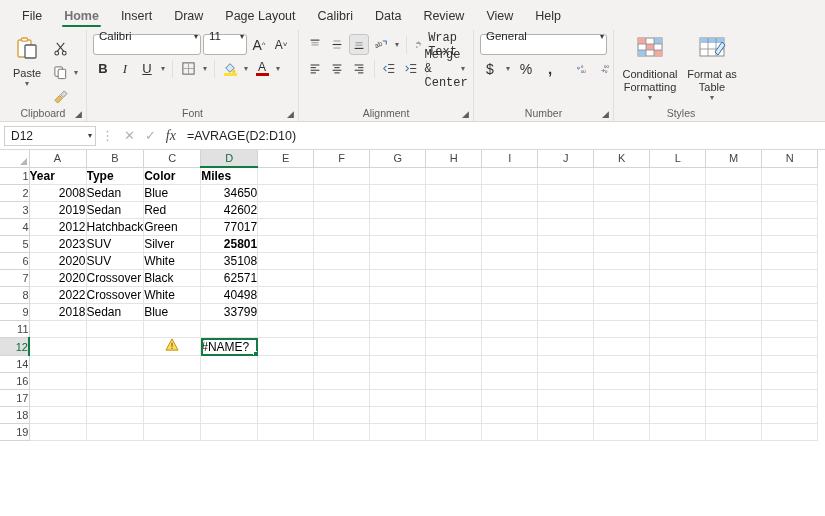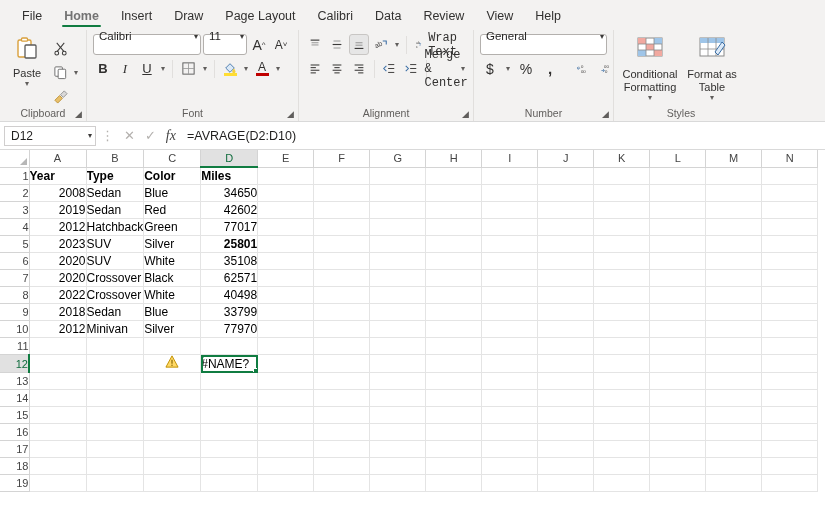--- a/index.html
+++ b/index.html
@@ -747,37 +747,20 @@
           <td class="cell" style="width: 56px;"></td>
           <td class="cell" style="width: 56px;"></td>
           <td class="cell" style="width: 56px;"></td>
           <td class="cell" style="width: 56px;"></td>
           <td class="cell" style="width: 56px;"></td>
           <td class="cell" style="width: 56px;"></td>
           <td class="cell" style="width: 56px;"></td>
           <td class="cell" style="width: 56px;"></td>
         </tr>
         <tr>
-          <td class="rowhead"><span>10</span></td>
-          <td class="cell num" style="width: 57px;"><span>2012</span></td>
-          <td class="cell" style="width: 57px;"><span>Minivan</span></td>
-          <td class="cell" style="width: 57px;"><span>Silver</span></td>
-          <td class="cell num" style="width: 57px;"><span>77970</span></td>
-          <td class="cell" style="width: 56px;"></td>
-          <td class="cell" style="width: 56px;"></td>
-          <td class="cell" style="width: 56px;"></td>
-          <td class="cell" style="width: 56px;"></td>
-          <td class="cell" style="width: 56px;"></td>
-          <td class="cell" style="width: 56px;"></td>
-          <td class="cell" style="width: 56px;"></td>
-          <td class="cell" style="width: 56px;"></td>
-          <td class="cell" style="width: 56px;"></td>
-          <td class="cell" style="width: 56px;"></td>
-        </tr>
-        <tr>
           <td class="rowhead"><span>11</span></td>
           <td class="cell" style="width: 57px;"></td>
           <td class="cell" style="width: 57px;"></td>
           <td class="cell" style="width: 57px;"></td>
           <td class="cell" style="width: 57px;"></td>
           <td class="cell" style="width: 56px;"></td>
           <td class="cell" style="width: 56px;"></td>
           <td class="cell" style="width: 56px;"></td>
           <td class="cell" style="width: 56px;"></td>
           <td class="cell" style="width: 56px;"></td>
@@ -804,55 +787,21 @@
           <td class="cell" style="width: 56px;"></td>
           <td class="cell" style="width: 56px;"></td>
           <td class="cell" style="width: 56px;"></td>
           <td class="cell" style="width: 56px;"></td>
           <td class="cell" style="width: 56px;"></td>
           <td class="cell" style="width: 56px;"></td>
           <td class="cell" style="width: 56px;"></td>
           <td class="cell" style="width: 56px;"></td>
         </tr>
         <tr>
-          <td class="rowhead"><span>13</span></td>
-          <td class="cell" style="width: 57px;"></td>
-          <td class="cell" style="width: 57px;"></td>
-          <td class="cell" style="width: 57px;"></td>
-          <td class="cell" style="width: 57px;"></td>
-          <td class="cell" style="width: 56px;"></td>
-          <td class="cell" style="width: 56px;"></td>
-          <td class="cell" style="width: 56px;"></td>
-          <td class="cell" style="width: 56px;"></td>
-          <td class="cell" style="width: 56px;"></td>
-          <td class="cell" style="width: 56px;"></td>
-          <td class="cell" style="width: 56px;"></td>
-          <td class="cell" style="width: 56px;"></td>
-          <td class="cell" style="width: 56px;"></td>
-          <td class="cell" style="width: 56px;"></td>
-        </tr>
-        <tr>
           <td class="rowhead"><span>14</span></td>
-          <td class="cell" style="width: 57px;"></td>
-          <td class="cell" style="width: 57px;"></td>
-          <td class="cell" style="width: 57px;"></td>
-          <td class="cell" style="width: 57px;"></td>
-          <td class="cell" style="width: 56px;"></td>
-          <td class="cell" style="width: 56px;"></td>
-          <td class="cell" style="width: 56px;"></td>
-          <td class="cell" style="width: 56px;"></td>
-          <td class="cell" style="width: 56px;"></td>
-          <td class="cell" style="width: 56px;"></td>
-          <td class="cell" style="width: 56px;"></td>
-          <td class="cell" style="width: 56px;"></td>
-          <td class="cell" style="width: 56px;"></td>
-          <td class="cell" style="width: 56px;"></td>
-        </tr>
-        <tr>
-          <td class="rowhead"><span>15</span></td>
           <td class="cell" style="width: 57px;"></td>
           <td class="cell" style="width: 57px;"></td>
           <td class="cell" style="width: 57px;"></td>
           <td class="cell" style="width: 57px;"></td>
           <td class="cell" style="width: 56px;"></td>
           <td class="cell" style="width: 56px;"></td>
           <td class="cell" style="width: 56px;"></td>
           <td class="cell" style="width: 56px;"></td>
           <td class="cell" style="width: 56px;"></td>
           <td class="cell" style="width: 56px;"></td>

